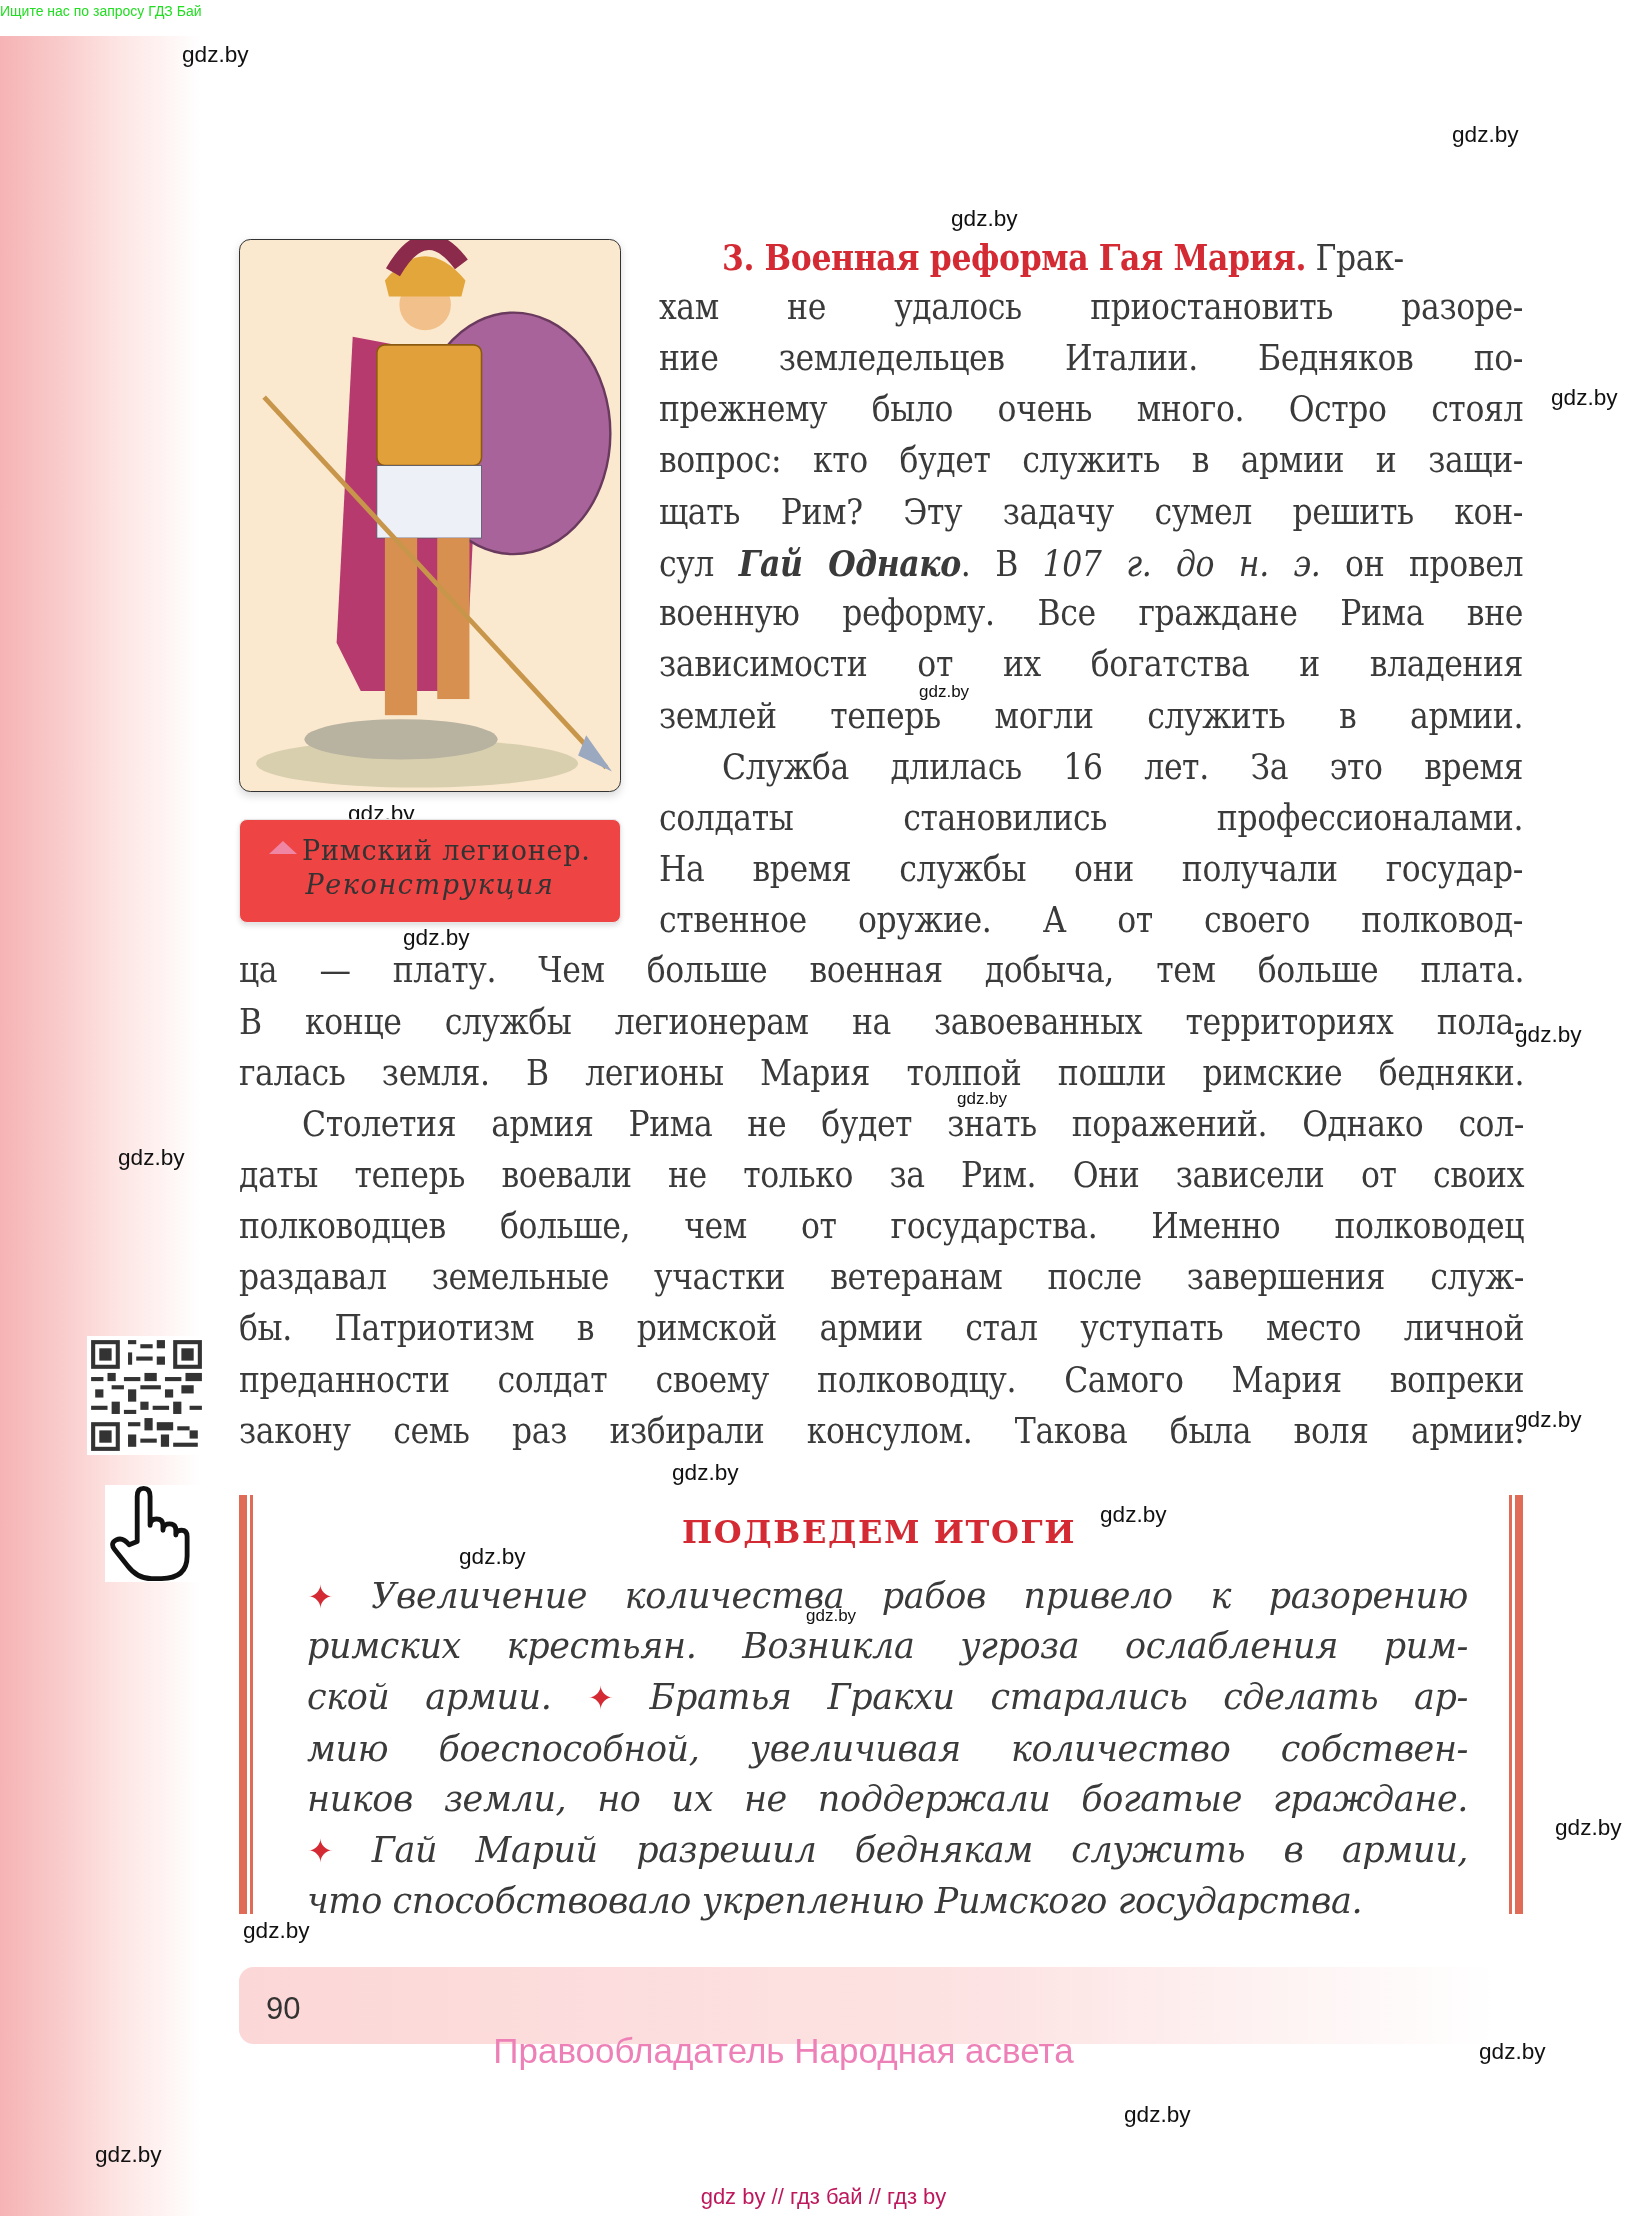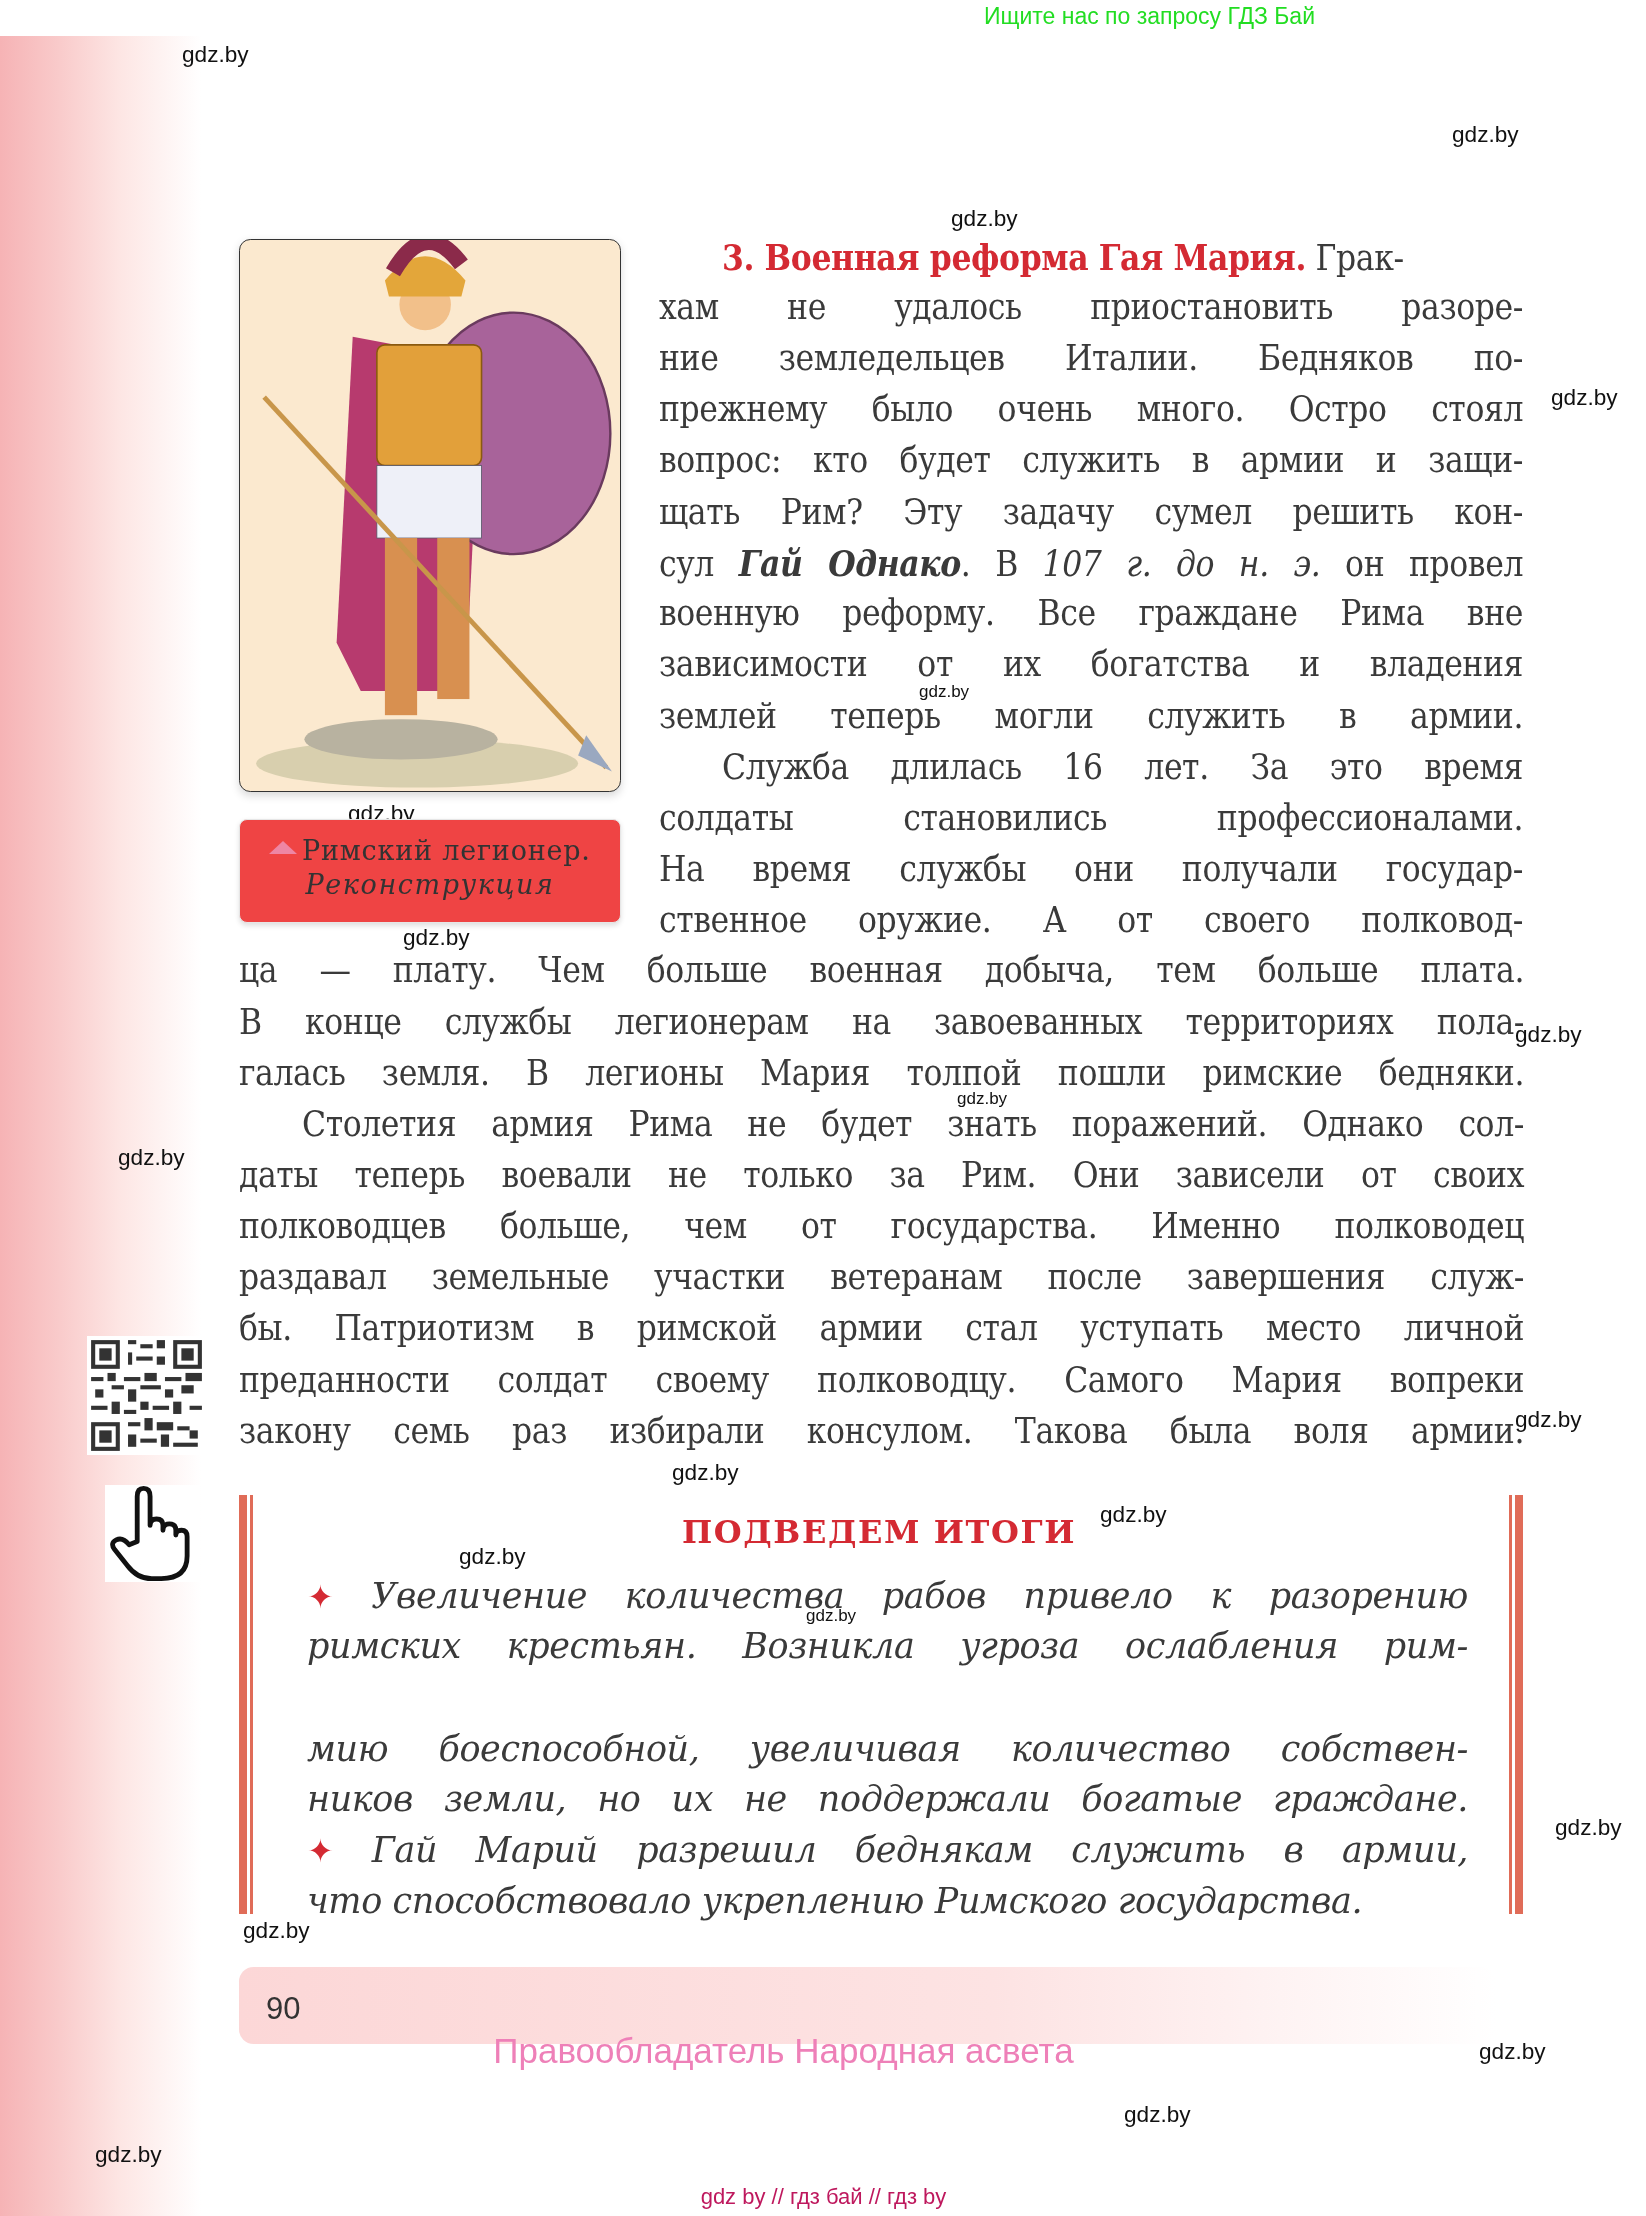--- a/index.html
+++ b/index.html
@@ -7,22 +7,22 @@
     width:1647px; height:2216px; position:relative; overflow:hidden;
     background:#ffffff;
     font-family:"DejaVu Serif", "Liberation Serif", serif;
     color:#333333;
   }
   .side-gradient {
     position:absolute; left:0; top:36px; width:201px; height:2180px;
     background:linear-gradient(to right, #f6b3b5 0%, #f9cbcb 30%, #fde6e4 60%, #ffffff 100%);
   }
   .top-banner {
-    position:absolute; top:3.2px; left:0; width:1315px; text-align:right;
-    font-family:"Liberation Sans", sans-serif; font-size:23px; color:#22dd22;
+    position:absolute; top:3.2px; left:0; width:1315px; text-align:left;
+    font-family:"Liberation Sans", sans-serif; font-size:14px; color:#22dd22;
   }
   .wm {
     position:absolute; font-family:"Liberation Sans", sans-serif; color:#111;
     font-size:22.6px; line-height:1;
   }
   .wm.small { font-size:17px; }
 
   
   .figure-card {
     position:absolute; left:239px; top:239px; width:380px; height:551px;
@@ -246,20 +246,21 @@
 </div>
 
 <div class="summary">
   <div class="bar" style="left:4.8px;width:8px;"></div>
   <div class="bar" style="left:16px;width:3.2px;"></div>
   <div class="bar" style="left:1275px;width:3.2px;"></div>
   <div class="bar" style="left:1281px;width:8px;"></div>
   <div class="summary-title">ПОДВЕДЕМ ИТОГИ</div>
   <div class="sum-line" style="top:81px;"><span class="star">✦</span> <span>Увеличение количества рабов привело к разорению</span></div>
   <div class="sum-line" style="top:131px;">римских крестьян. Возникла угроза ослабления рим-</div>
+  <div class="sum-line" style="top:182px;"><span>ской армии.</span> <span class="star">✦</span> <span>Братья Гракхи старались сделать ар-</span></div>
   <div class="sum-line" style="top:234px;">мию боеспособной, увеличивая количество собствен-</div>
   <div class="sum-line" style="top:335px;"><span class="star">✦</span> <span>Гай Марий разрешил беднякам служить в армии,</span></div>
   <div class="sum-line" style="top:284px;">ников земли, но их не поддержали богатые граждане.</div>
   <div class="sum-line last" style="top:386px;">что способствовало укреплению Римского государства.</div>
 </div>
 
 <div class="page-bar"></div>
 <div class="page-number">90</div>
 <div class="rights"><span>Правообладатель Народная асвета</span></div>
 <div class="bottom-links">gdz by  //  гдз бай  //  гдз by</div>

